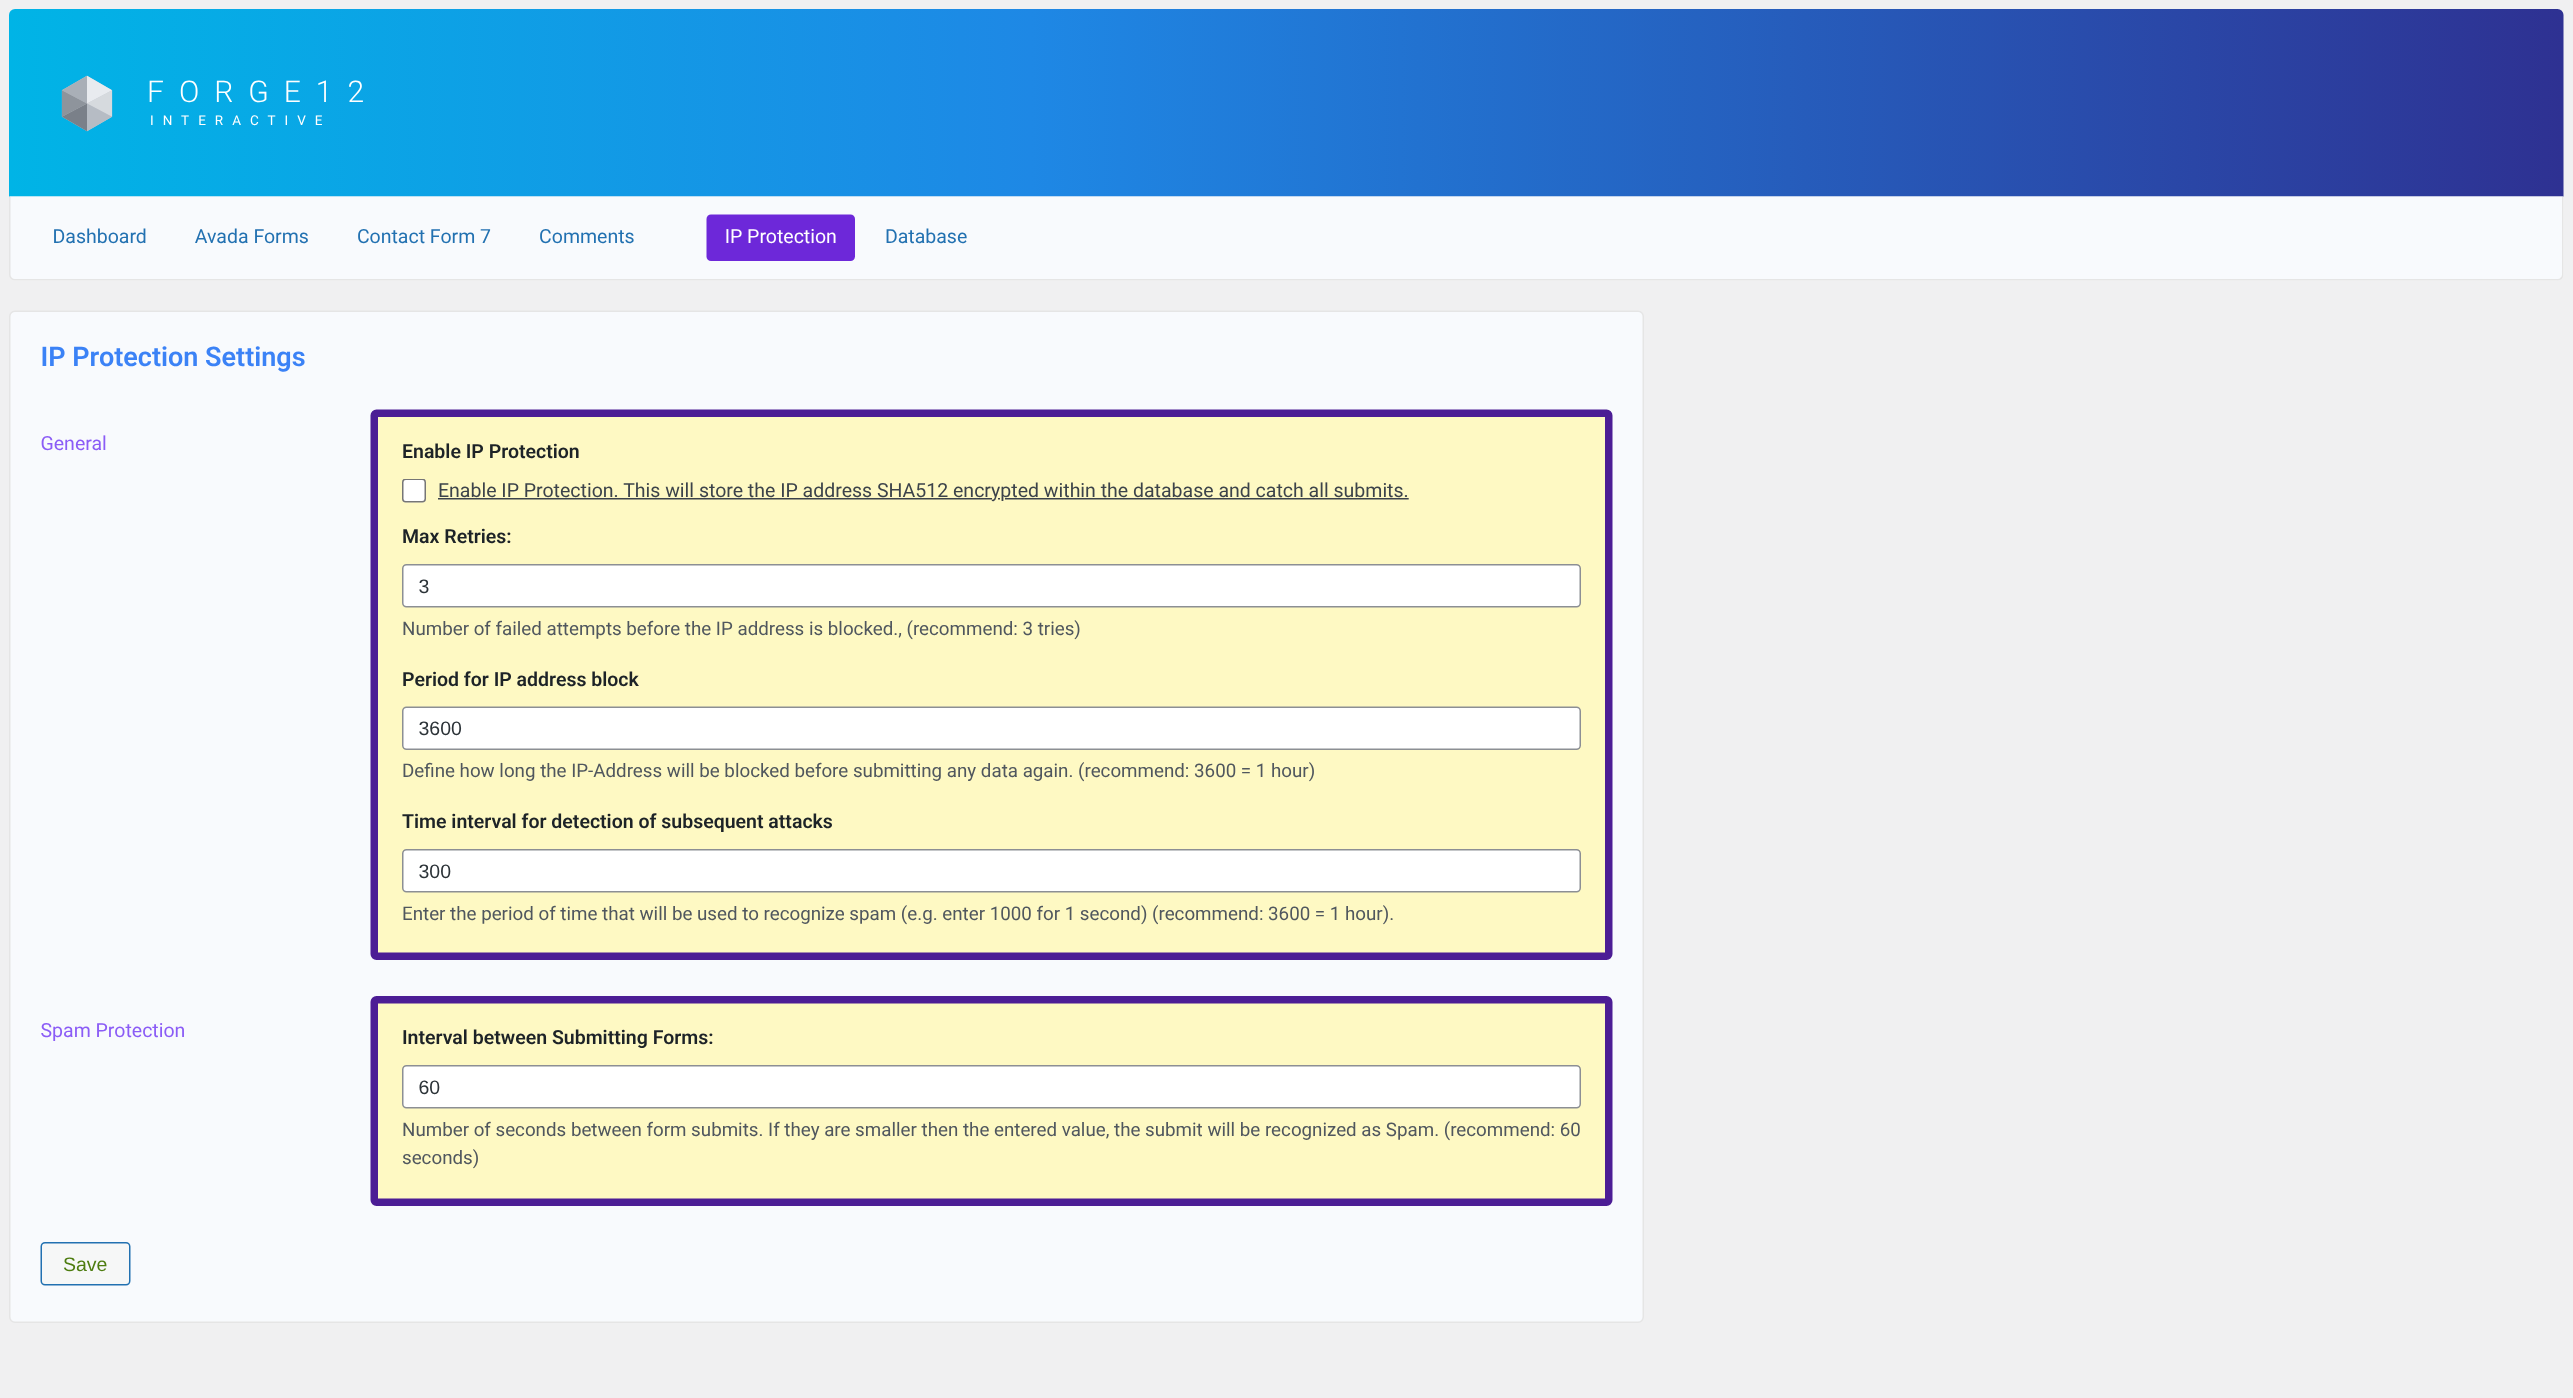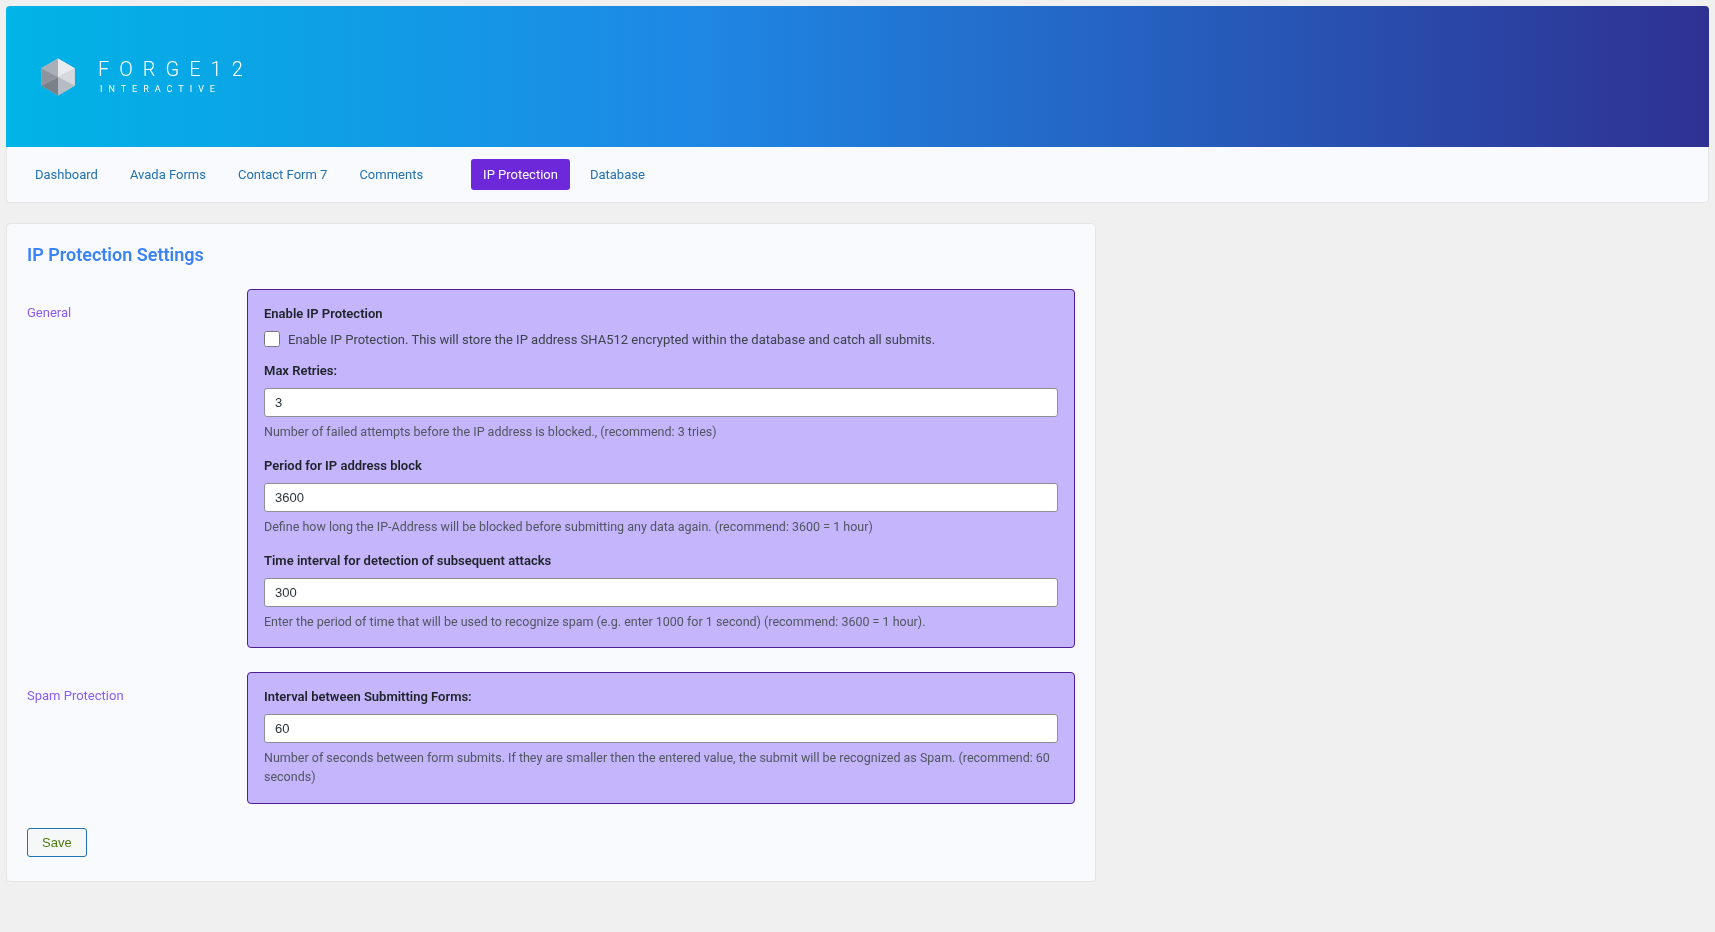--- a/index.html
+++ b/index.html
@@ -11,21 +11,21 @@
     font-family: -apple-system, BlinkMacSystemFont, "Segoe UI", Roboto, Arial, sans-serif;
     background: #f0f0f1;
     color: #3c434a;
     font-size: 13px;
   }
   .container {
     padding: 6px;
   }
   .header-banner {
     background: linear-gradient(90deg, #00b4e6 0%, #1e88e5 40%, #2e3192 100%);
-    height: 141px;
+    height: 125px;
     border-radius: 4px 4px 0 0;
     display: flex;
     align-items: center;
     padding-left: 30px;
   }
   .logo-wrap {
     display: flex;
     align-items: center;
     color: #fff;
   }
@@ -99,35 +99,36 @@
   }
   .row-label {
     width: 220px;
     flex-shrink: 0;
     font-size: 13px;
     color: #8b5cf6;
     padding-top: 16px;
   }
   .row-body {
     flex: 1;
-    background: #c4b5fd;
-    border: 1px solid #4c1d95;
+    background: #fef9c3;
+    border: 5px solid #4c1d95;
     border-radius: 4px;
     padding: 16px;
   }
   .field-label {
     font-weight: 600;
     font-size: 13px;
     color: #1d2327;
     margin-bottom: 10px;
   }
   .checkbox-row {
     display: flex;
     align-items: center;
     margin-bottom: 16px;
+    text-decoration: underline;
   }
   .checkbox-row input[type="checkbox"] {
     width: 16px;
     height: 16px;
     margin-right: 8px;
     border: 1px solid #8c8f94;
     border-radius: 3px;
   }
   .checkbox-row span {
     font-size: 13px;

